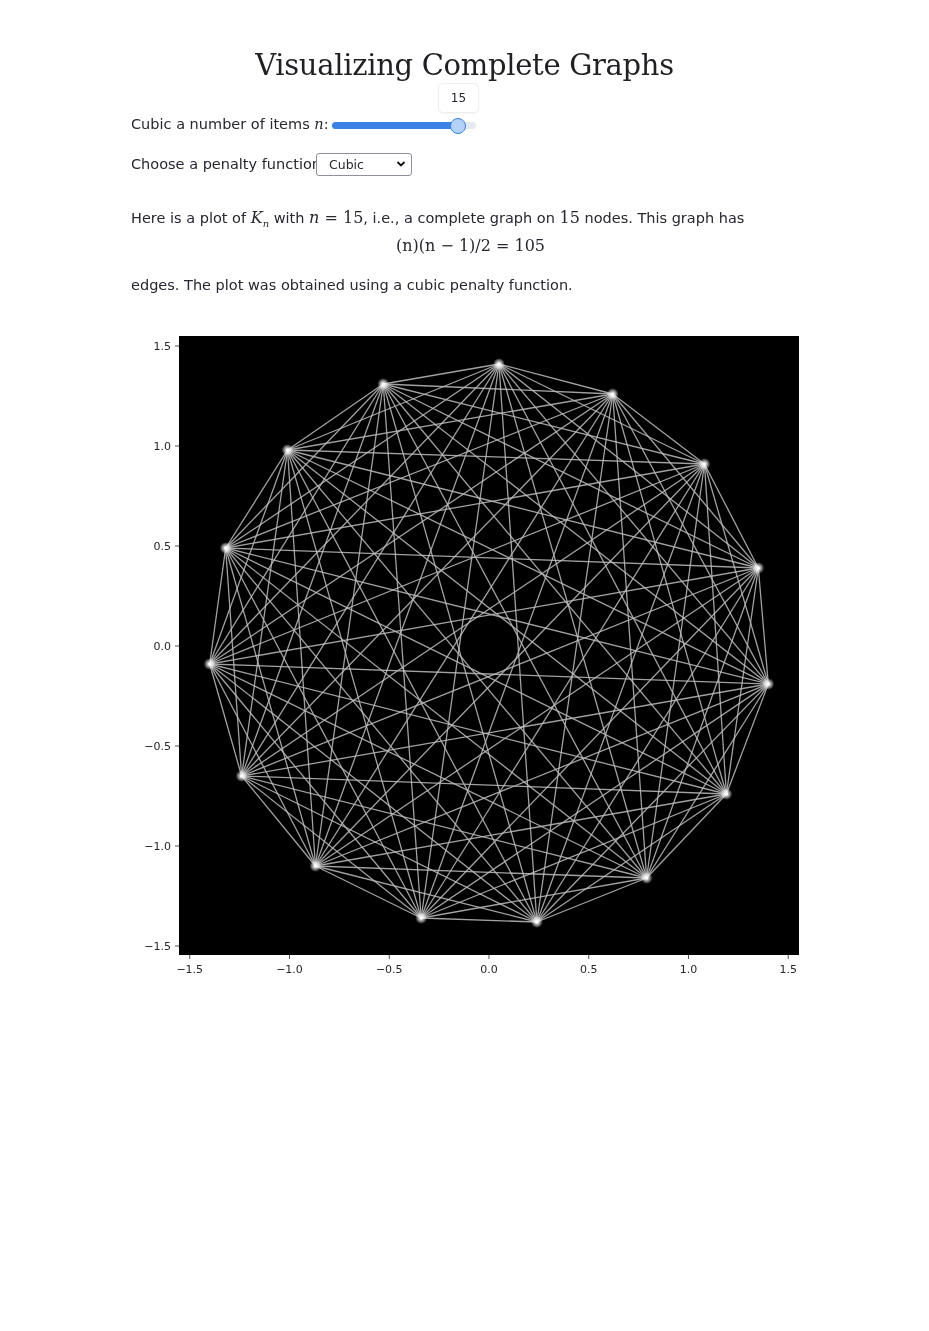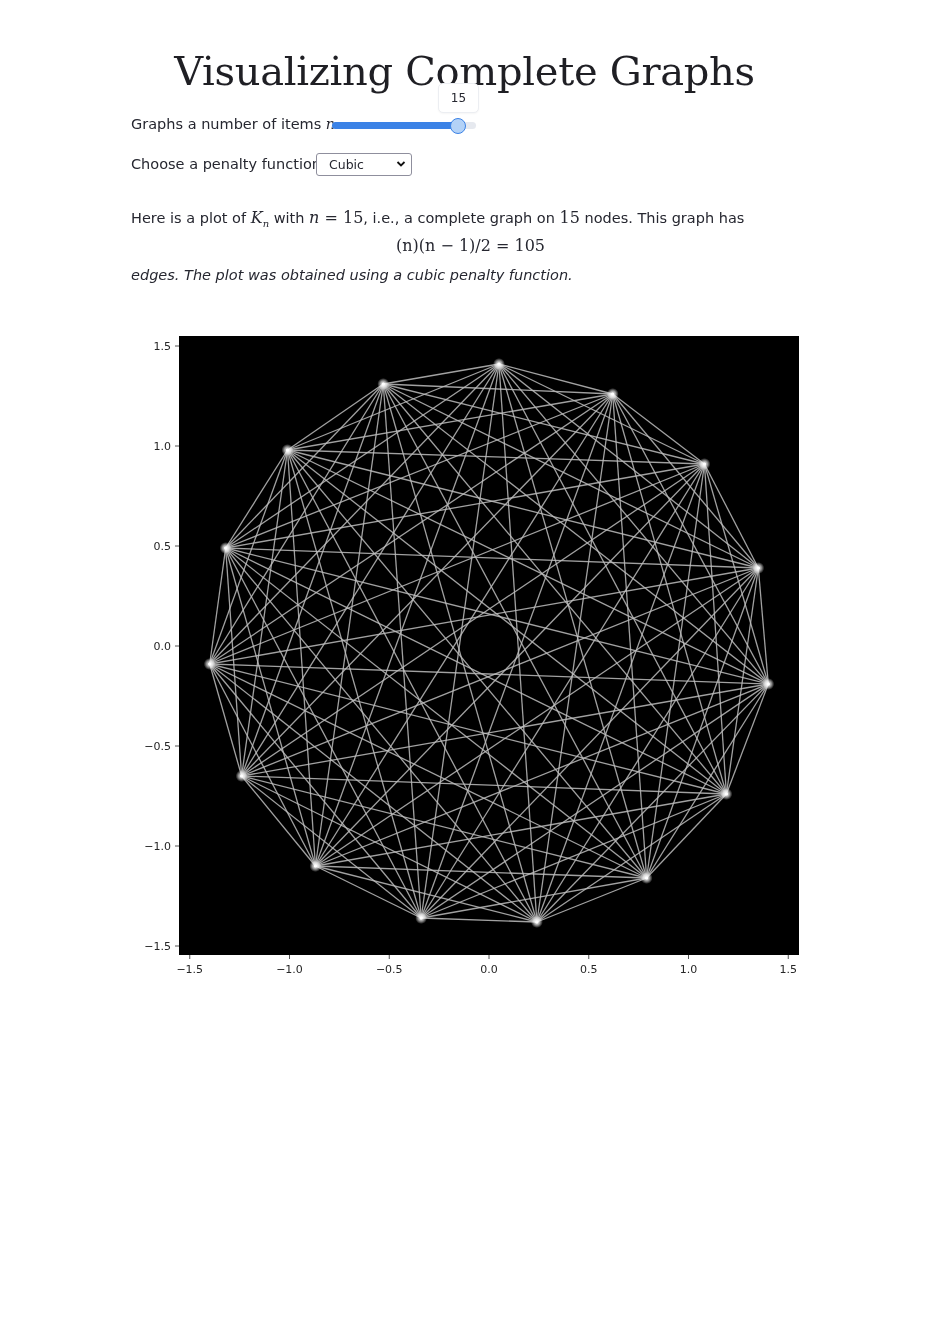--- a/index.html
+++ b/index.html
@@ -1,19 +1,19 @@
 <!DOCTYPE html>
 <html><head>
 <meta charset="utf-8">
 <style>
   html, body { margin: 0; padding: 0; background: #ffffff; }
   body { width: 929px; height: 1331px; position: relative; overflow: hidden;
          font-family: "DejaVu Sans", sans-serif; color: #262730; }
   .title { position: absolute; left: 0; width: 929px; top: 48px; text-align: center;
-           font-family: "DejaVu Serif", serif; font-size: 40px; color: #1f1f24; letter-spacing: -0.3px; }
+           font-family: "DejaVu Serif", serif; font-size: 29px; color: #1f1f24; letter-spacing: -0.3px; }
   .row { position: absolute; left: 131px; font-size: 14.5px; color: #262730; white-space: nowrap; }
   .math { font-family: "DejaVu Serif", serif; font-style: italic; }
   .mathn { font-family: "DejaVu Serif", serif; }
   .slider-wrap { position: absolute; left: 332px; top: 118px; width: 144px; height: 16px; }
   .track { position: absolute; left: 0; top: 4px; width: 144px; height: 7px; border-radius: 4px; background: #e6e9ef; }
   .fill { position: absolute; left: 0; top: 4px; width: 126px; height: 7px; border-radius: 4px; background: #3b82e6; }
   .thumb { position: absolute; left: 118px; top: 0px; width: 14px; height: 14px; border-radius: 50%;
            background: #b3d2f7; border: 1.5px solid #3b82e6; }
   .tooltip { position: absolute; left: 438px; top: 83px; width: 39px; height: 28px; border: 1px solid #eceef2;
              border-radius: 5px; background: #fff; font-size: 12px; color: #262730; text-align: center;
@@ -27,21 +27,21 @@
   .axis-label { font-family: "DejaVu Sans", sans-serif; font-size: 11px; fill: #262626; }
 </style>
 </head>
 <body>
 
 <div class="title">Visualizing Complete Graphs</div>
 
 <div class="tooltip">15</div>
 
 <div class="row" style="top:116px;">
-  <span>Graphs a number of items </span><span class="math">n</span><span>:</span>
+  <span>Cubic a number of items </span><span class="math">n</span><span>:</span>
 </div>
 <div class="slider-wrap">
   <div class="track"></div>
   <div class="fill"></div>
   <div class="thumb"></div>
 </div>
 
 <div class="row" style="top:156px;">Choose a penalty function:</div>
 <div class="select">
   <span class="val">Cubic</span>
@@ -49,21 +49,21 @@
     <path d="M1.5 5 L5 8.5 L8.5 5" fill="none" stroke="#111" stroke-width="1.8"></path>
   </svg>
 </div>
 
 <div class="row" style="top:208px;">
   <span>Here is a plot of </span><span class="math" style="font-size:16px;">K</span><sub class="math" style="font-size:10px;">n</sub><span> with </span><span class="math" style="font-size:16px;">n</span><span class="mathn" style="font-size:16px;"> = </span><span class="mathn" style="font-size:16px;">15</span><span>, i.e., a complete graph on </span><span class="mathn" style="font-size:16px;">15</span><span> nodes. This graph has</span>
 </div>
 
 <div class="eq">(n)(n − 1)/2 = 105</div>
 
-<div class="row" style="top:267px;font-style:italic;">edges. The plot was obtained using a cubic penalty function.</div>
+<div class="row" style="top:277px;">edges. The plot was obtained using a cubic penalty function.</div>
 
 <svg class="plot" width="680" height="660" viewBox="130 330 680 660">
   <defs>
     <radialGradient id="glow">
       <stop offset="0" stop-color="#ffffff" stop-opacity="1"></stop>
       <stop offset="0.5" stop-color="#ffffff" stop-opacity="0.6"></stop>
       <stop offset="1" stop-color="#ffffff" stop-opacity="0"></stop>
     </radialGradient>
   </defs>
   <rect x="179" y="336" width="620" height="619" fill="#000000"></rect>

